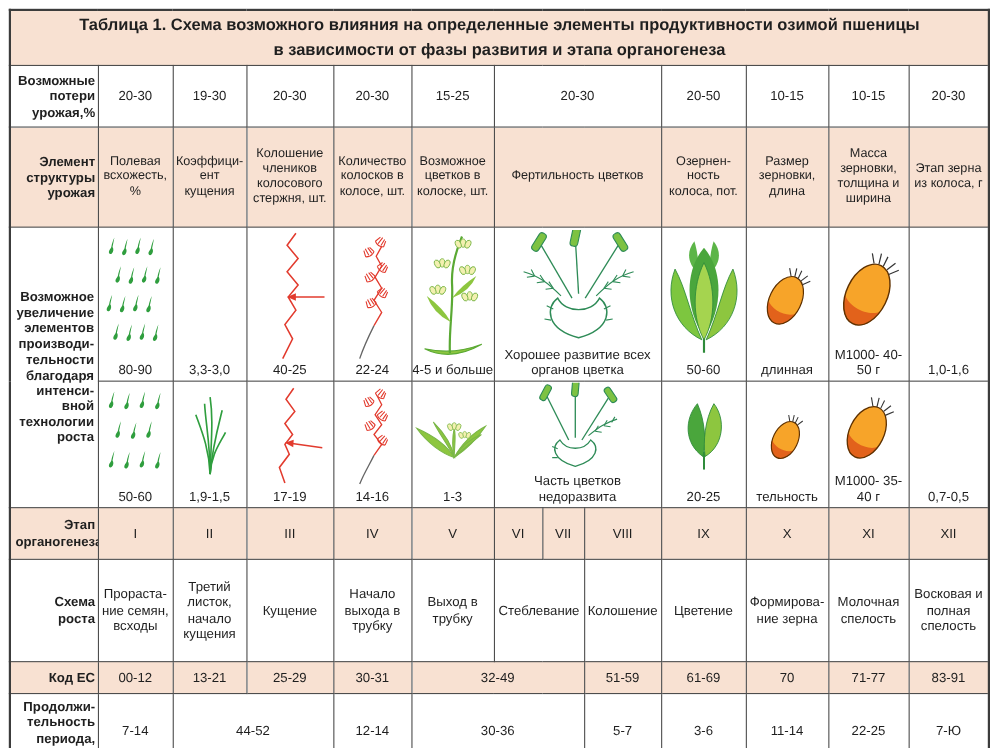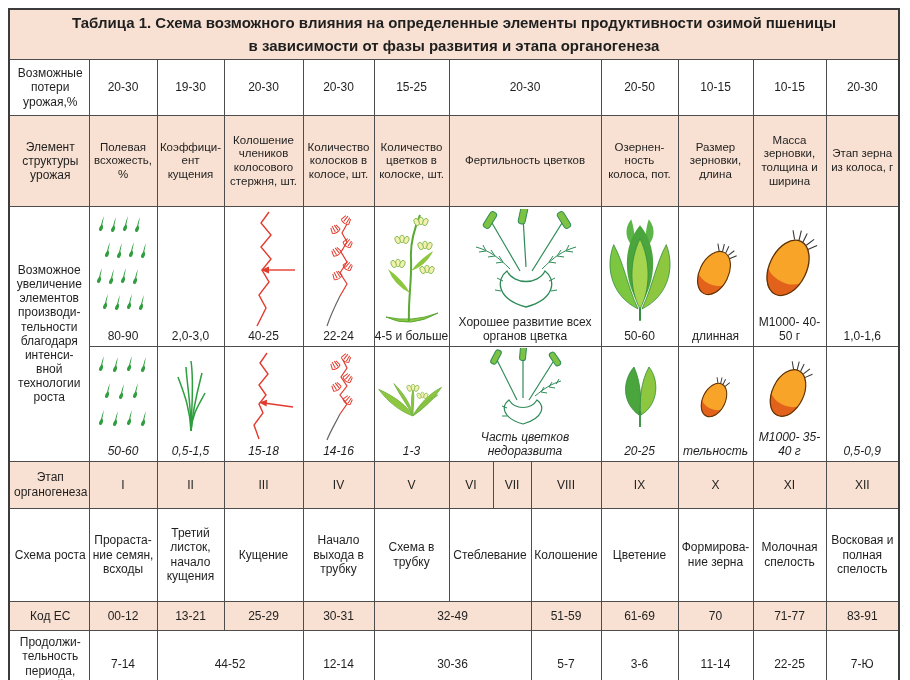--- a/index.html
+++ b/index.html
@@ -1,28 +1,28 @@
 <!DOCTYPE html>
 <html><head>
 <meta charset="utf-8">
 <style>
   html,body{margin:0;padding:0;background:#fff;}
   body{width:910px;height:680px;font-family:"Liberation Sans",sans-serif;color:#1f1f1f;}
   .wrap{margin:8px;}
   table{border-collapse:collapse;table-layout:fixed;width:892px;border:2px solid #3c3c3c;}
   td{border:1px solid #4d4d4d;font-size:12px;line-height:1.18;text-align:center;vertical-align:middle;padding:1px 2px;overflow:hidden;}
   .peach{background:#f8e1d2;}
-  .lbl{font-weight:normal;text-align:center;padding-left:4px;}
+  .lbl{font-weight:bold;text-align:right;padding-left:4px;}
   .title-cell{font-weight:bold;font-size:15px;line-height:1.5;}
   .small{font-size:11.5px;}
   .cellflex{display:flex;flex-direction:column;justify-content:flex-start;align-items:center;height:100%;}
   .art{flex:1 1 auto;display:flex;align-items:center;justify-content:center;width:100%;}
   .illval{flex:0 0 auto;padding-bottom:2px;font-size:12px;line-height:1.15;}
   tr.r-top td{height:139px;padding:0;}
-  tr.r-bot td{height:113px;padding:0;font-style:italic;}
+  tr.r-bot td{height:113px;padding:0;}
   tr.r-title td{height:47px;}
   tr.r-loss td{height:53px;}
   tr.r-elem td{height:88px;}
   tr.r-stage td{height:44px;}
   tr.r-phase td{height:90px;}
   tr.r-code td{height:26px;}
   tr.r-dur td{height:64px;}
   svg{display:block;}
 </style>
 </head>
@@ -84,21 +84,21 @@
     <td>10-15</td>
     <td>20-30</td>
   </tr>
 
   <tr class="r-elem">
     <td class="lbl peach">Элемент структуры урожая</td>
     <td class="peach small">Полевая всхожесть, %</td>
     <td class="peach small">Коэффици- ент кущения</td>
     <td class="peach small">Колошение члеников колосового стержня, шт.</td>
     <td class="peach small">Количество колосков в колосе, шт.</td>
-    <td class="peach small">Количество цветков в колоске, шт.</td>
+    <td class="peach small">Возможное цветков в колоске, шт.</td>
     <td colspan="3" class="peach small">Фертильность цветков</td>
     <td class="peach small">Озернен- ность колоса, пот.</td>
     <td class="peach small">Размер зерновки, длина</td>
     <td class="peach small">Масса зерновки, толщина и ширина</td>
     <td class="peach small">Этап зерна из колоса, г</td>
   </tr>
 
   <tr class="r-top">
     <td rowspan="2" class="lbl" style="padding:2px 3px">Возможное увеличение элементов производи- тельности благодаря интенси- вной технологии роста</td>
     <td>
@@ -122,21 +122,21 @@
                   <use href="#sprout" x="32" y="78"></use>
                   <use href="#sprout" x="44" y="79"></use>
         </svg>
       </div>
       <div class="illval">80-90</div>
             </div>
     </td>
     <td>
             <div class="cellflex">
       <div class="art"></div>
-      <div class="illval">2,0-3,0</div>
+      <div class="illval">3,3-3,0</div>
             </div>
     </td>
     <td>
             <div class="cellflex">
       <div class="art">
         <svg width="66" height="118" viewBox="0 0 66 118">
           <path d="M38 2 L30 13 L40 25 L30 37 L40 49 L31 60 L38 72 L28 85 L35 98 L26 116" stroke="#e23b2e" stroke-width="1.4" fill="none"></path>
           <path d="M64 60 L35 60" stroke="#e23b2e" stroke-width="1.4"></path>
           <polygon points="30,60 38,56.5 38,63.5" fill="#e23b2e"></polygon>
         </svg>
@@ -293,33 +293,33 @@
         <svg width="34" height="74" viewBox="0 0 34 74">
           <g stroke="#2f9e3e" stroke-width="1.5" fill="none">
             <path d="M17 72 C16 48 9 32 4 18"></path>
             <path d="M17 72 C17 44 13 26 12 8"></path>
             <path d="M17 72 C18 40 20 22 17 2"></path>
             <path d="M17 72 C19 48 24 30 28 14"></path>
             <path d="M17 72 C18 54 26 44 31 34"></path>
           </g>
         </svg>
       </div>
-      <div class="illval">0,5-1,5</div>
+      <div class="illval">1,9-1,5</div>
             </div>
     </td>
     <td>
             <div class="cellflex">
       <div class="art">
         <svg width="66" height="90" viewBox="0 0 66 90">
           <path d="M36 2 L29 12 L37 23 L28 34 L35 44 L28 53 L32 62 L23 74 L28 88" stroke="#e23b2e" stroke-width="1.4" fill="none"></path>
           <path d="M62 56 L33 52" stroke="#e23b2e" stroke-width="1.4"></path>
           <polygon points="28,51.5 36,48.8 35.6,55.6" fill="#e23b2e"></polygon>
         </svg>
       </div>
-      <div class="illval">15-18</div>
+      <div class="illval">17-19</div>
             </div>
     </td>
     <td>
             <div class="cellflex">
       <div class="art">
         <svg width="56" height="92" viewBox="0 0 56 92">
           <path d="M16 90 C20 80 24 74 29 64" stroke="#666" stroke-width="1.2" fill="none"></path>
           <path d="M29 64 L36 54 L29 45 L36 36 L30 27 L36 18 L32 10" stroke="#e23b2e" stroke-width="1.2" fill="none"></path>
           <use href="#comb" transform="translate(34 2) rotate(35)"></use>
           <use href="#comb" transform="translate(18 14) rotate(-32)"></use>
@@ -417,21 +417,21 @@
             </g>
           </g>
         </svg>
       </div>
       <div class="illval">М1000- 35-40 г</div>
             </div>
     </td>
     <td>
             <div class="cellflex">
       <div class="art"></div>
-      <div class="illval">0,5-0,9</div>
+      <div class="illval">0,7-0,5</div>
             </div>
     </td>
   </tr>
 
   <tr class="r-stage">
     <td class="lbl peach">Этап органогенеза</td>
     <td class="peach">I</td>
     <td class="peach">II</td>
     <td class="peach">III</td>
     <td class="peach">IV</td>
@@ -444,21 +444,21 @@
     <td class="peach">XI</td>
     <td class="peach">XII</td>
   </tr>
 
   <tr class="r-phase">
     <td class="lbl">Схема роста</td>
     <td>Прораста- ние семян, всходы</td>
     <td>Третий листок, начало кущения</td>
     <td>Кущение</td>
     <td>Начало выхода в трубку</td>
-    <td>Схема в трубку</td>
+    <td>Выход в трубку</td>
     <td colspan="2">Стеблевание</td>
     <td>Колошение</td>
     <td>Цветение</td>
     <td>Формирова- ние зерна</td>
     <td>Молочная спелость</td>
     <td>Восковая и полная спелость</td>
   </tr>
 
   <tr class="r-code">
     <td class="lbl peach">Код ЕС</td>

